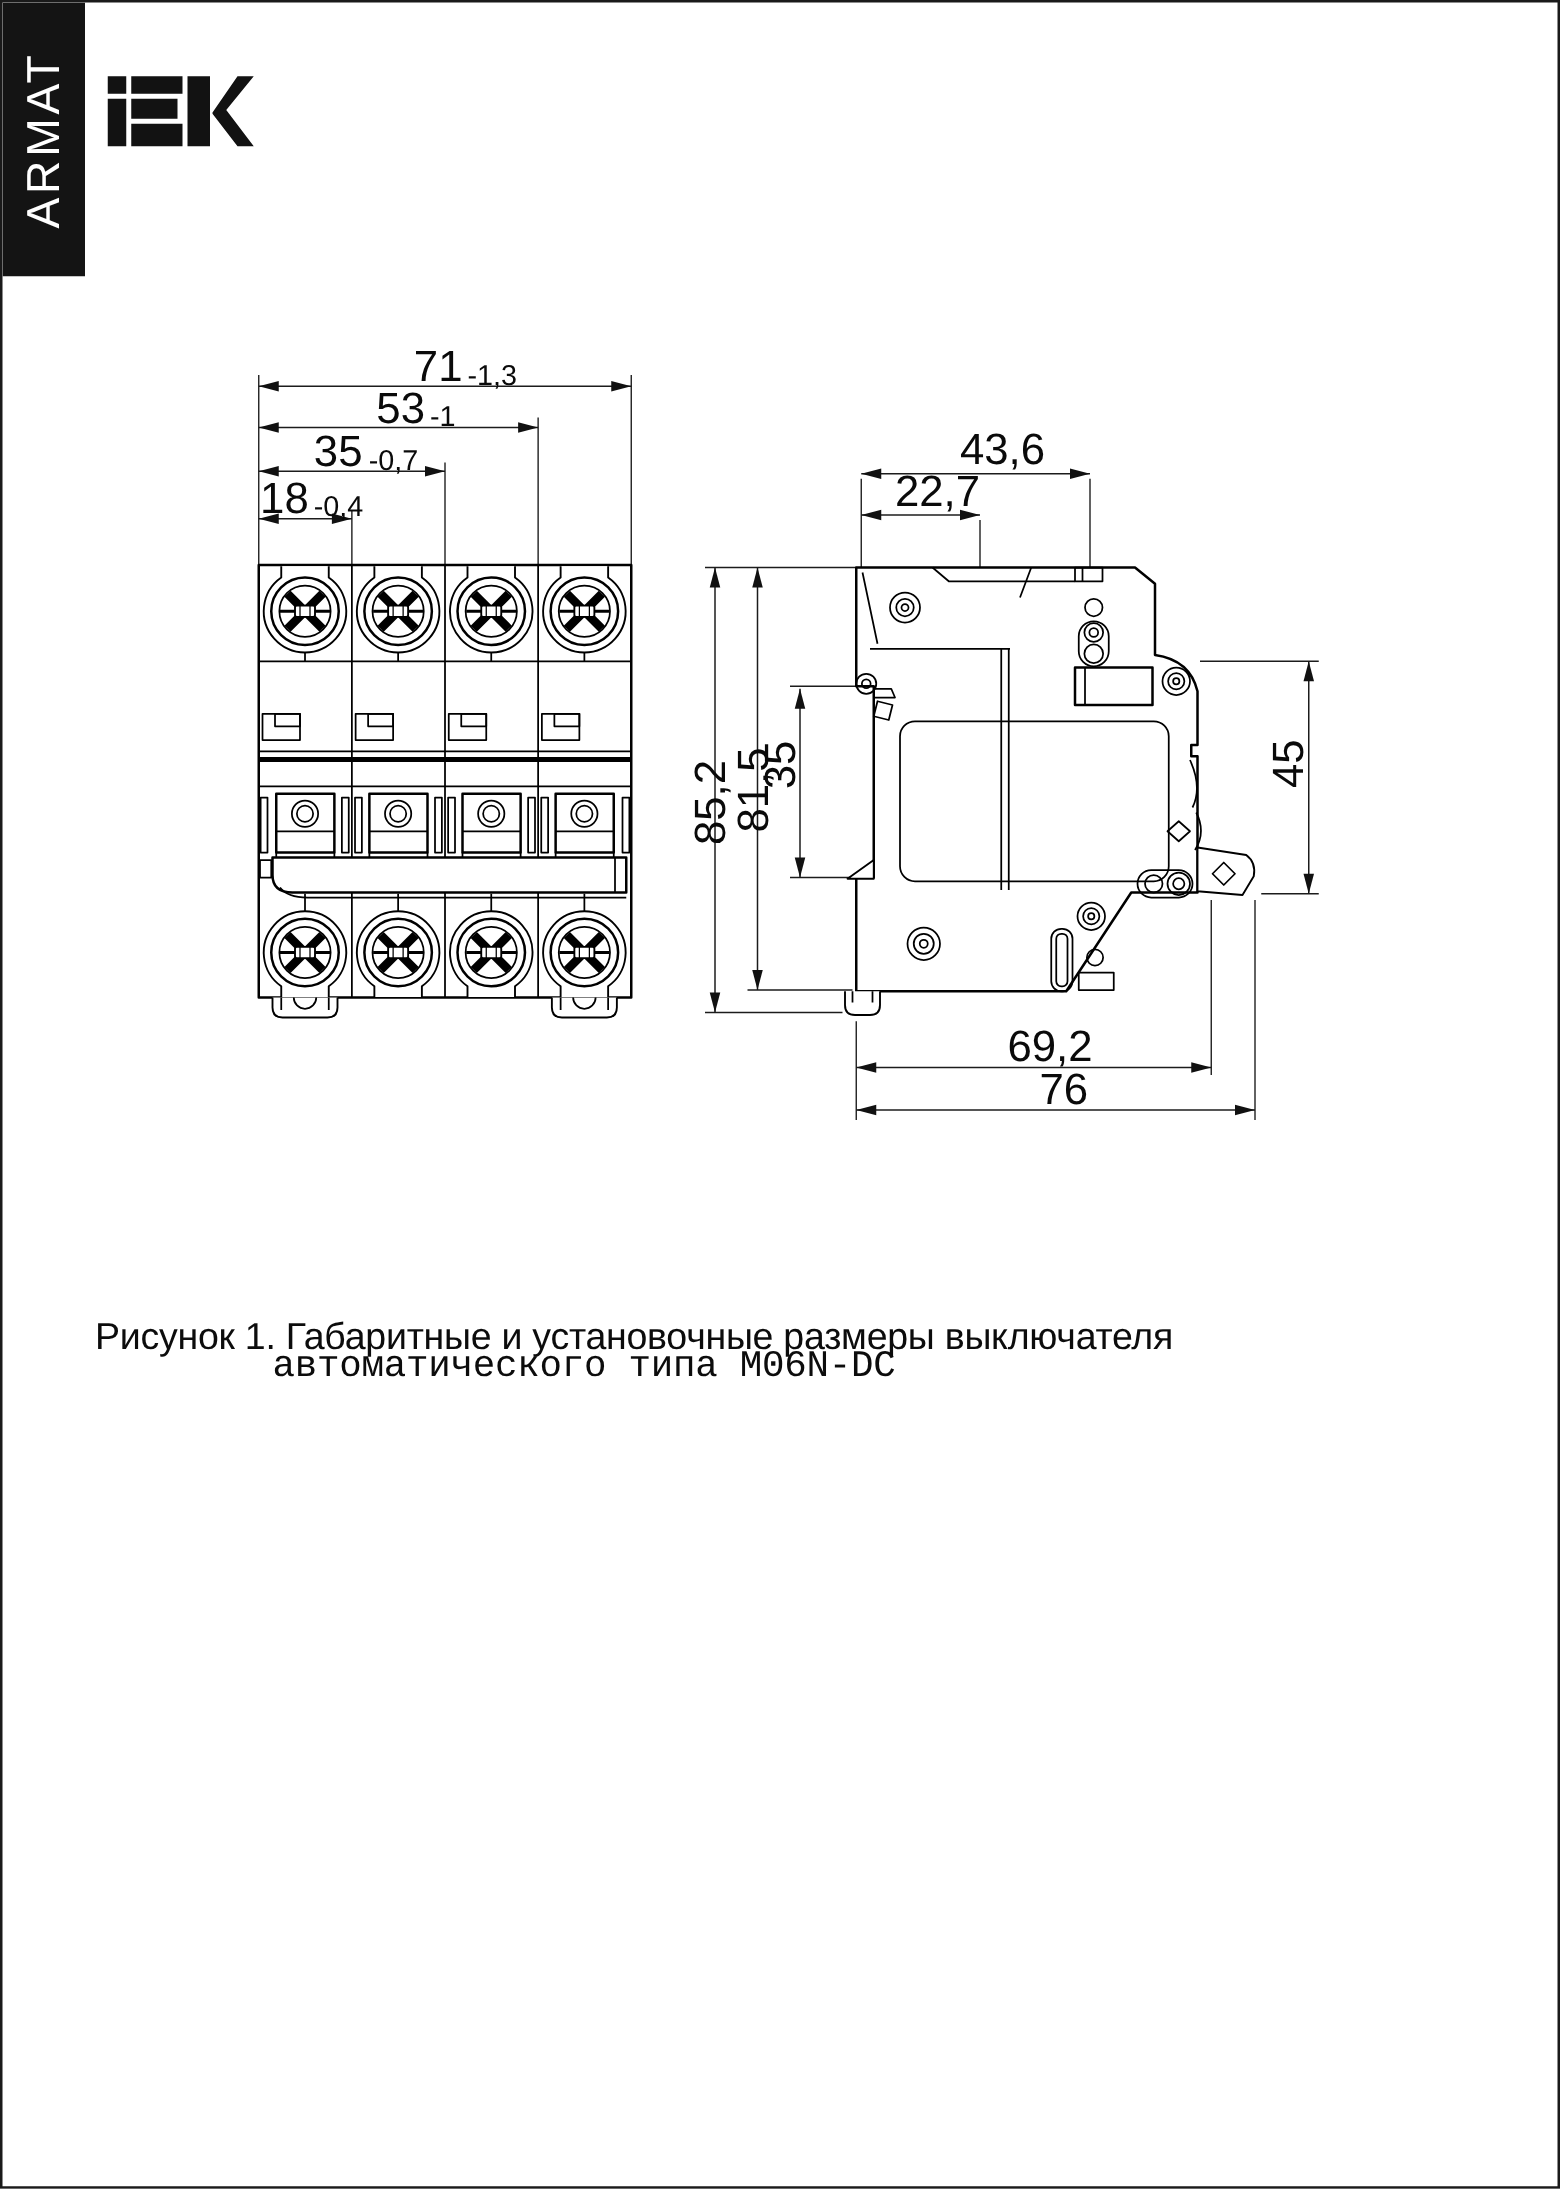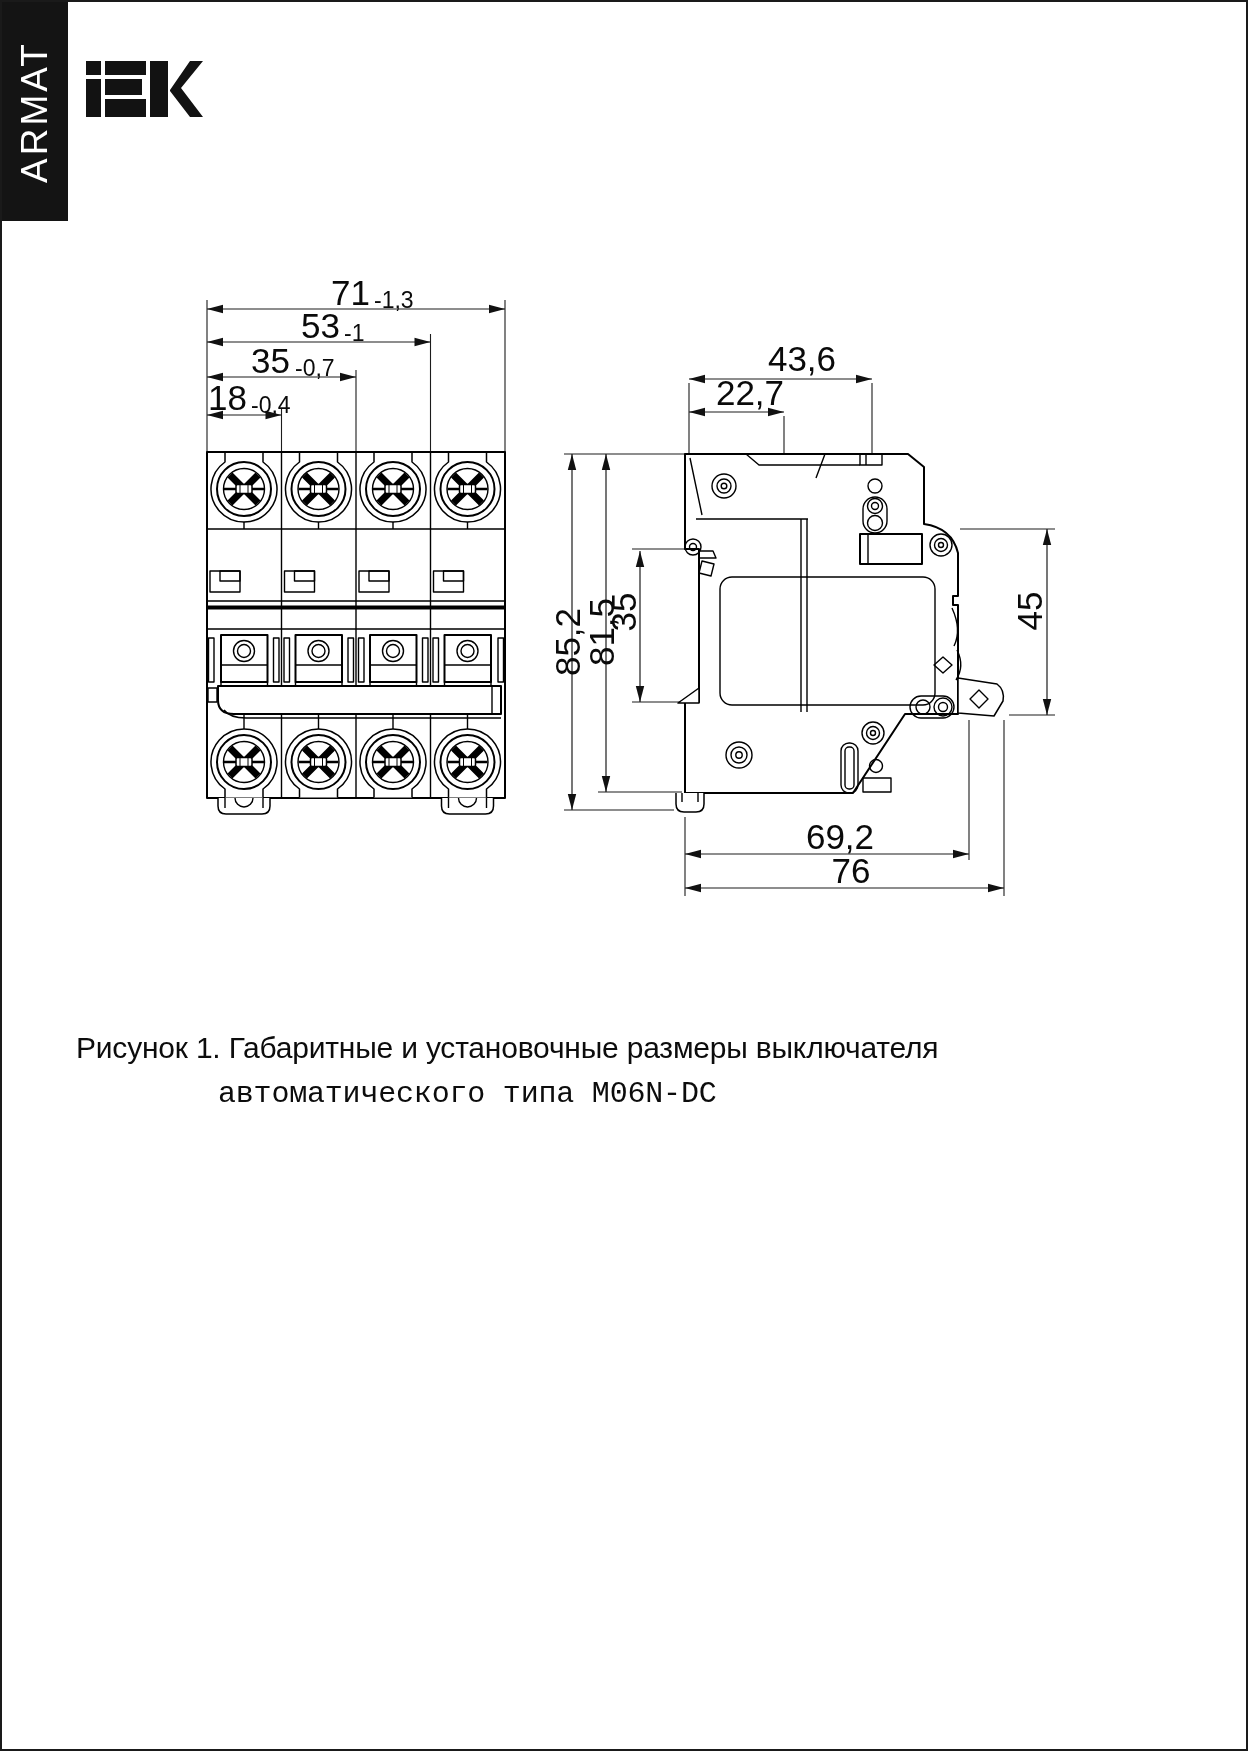--- a/index.html
+++ b/index.html
@@ -6,21 +6,21 @@
   .page{position:relative;width:1248px;height:1751px;background:#fff;
         border:2px solid #1a1a1a;box-sizing:border-box;overflow:hidden;
         font-family:"Liberation Sans",sans-serif;}
   .sidebar{position:absolute;left:0;top:0;width:66px;height:219px;background:#141414;
            display:flex;align-items:center;justify-content:center;}
   .sidebar span{color:#fff;transform:rotate(-90deg);font-size:37px;letter-spacing:3px;
                 white-space:nowrap;font-family:"Liberation Sans",sans-serif;}
   .logo{position:absolute;left:84px;top:57px;}
   .drawing{position:absolute;left:0;top:0;}
   .caption{position:absolute;color:#0c0c0c;font-size:30px;letter-spacing:-0.2px;white-space:nowrap;}
-  .cap1{left:74px;top:1029px;text-align:center;}
+  .cap1{left:74px;top:1051px;text-align:center;}
   .cap2{left:216px;top:1075px;font-family:Liberation Mono, monospace;}
   
   .ln{stroke:#000;stroke-width:2;fill:none;stroke-linejoin:round;stroke-linecap:round;}
   .ln1{stroke:#000;stroke-width:1.4;fill:none;stroke-linejoin:round;}
   .thick{stroke:#000;stroke-width:4;fill:none;}
   .fw{fill:#fff;stroke:#000;stroke-width:2;stroke-linejoin:round;}
   .fw1{fill:#fff;stroke:#000;stroke-width:1.5;stroke-linejoin:round;}
   .dim{stroke:#1c1c1c;stroke-width:1.2;fill:none;}
   .ext{stroke:#1c1c1c;stroke-width:1.1;fill:none;}
   text.dv{font:35px "Liberation Sans",sans-serif;fill:#0a0a0a;}

